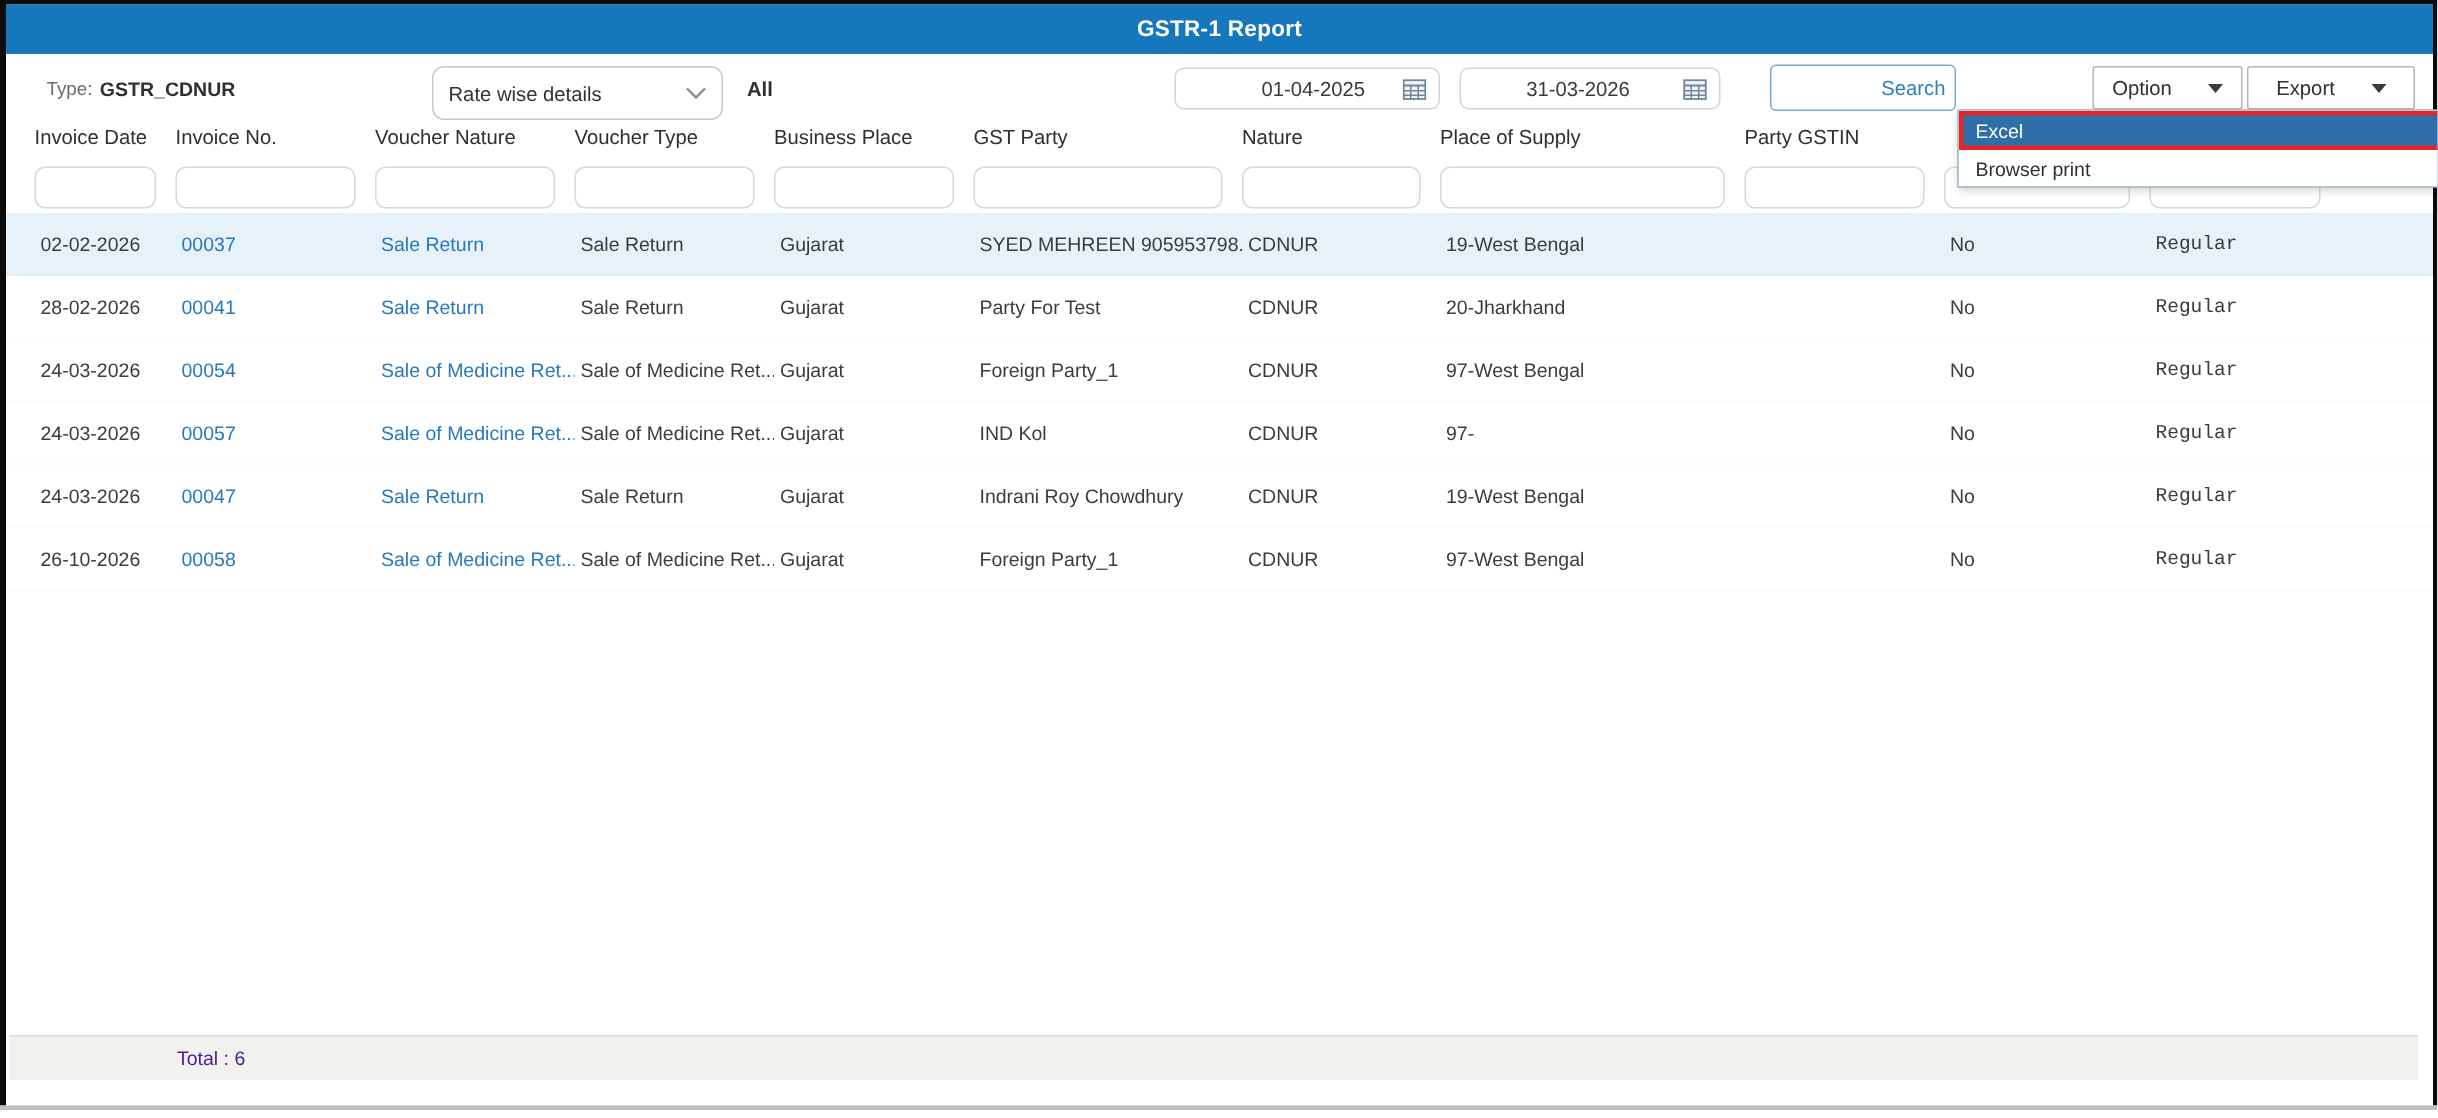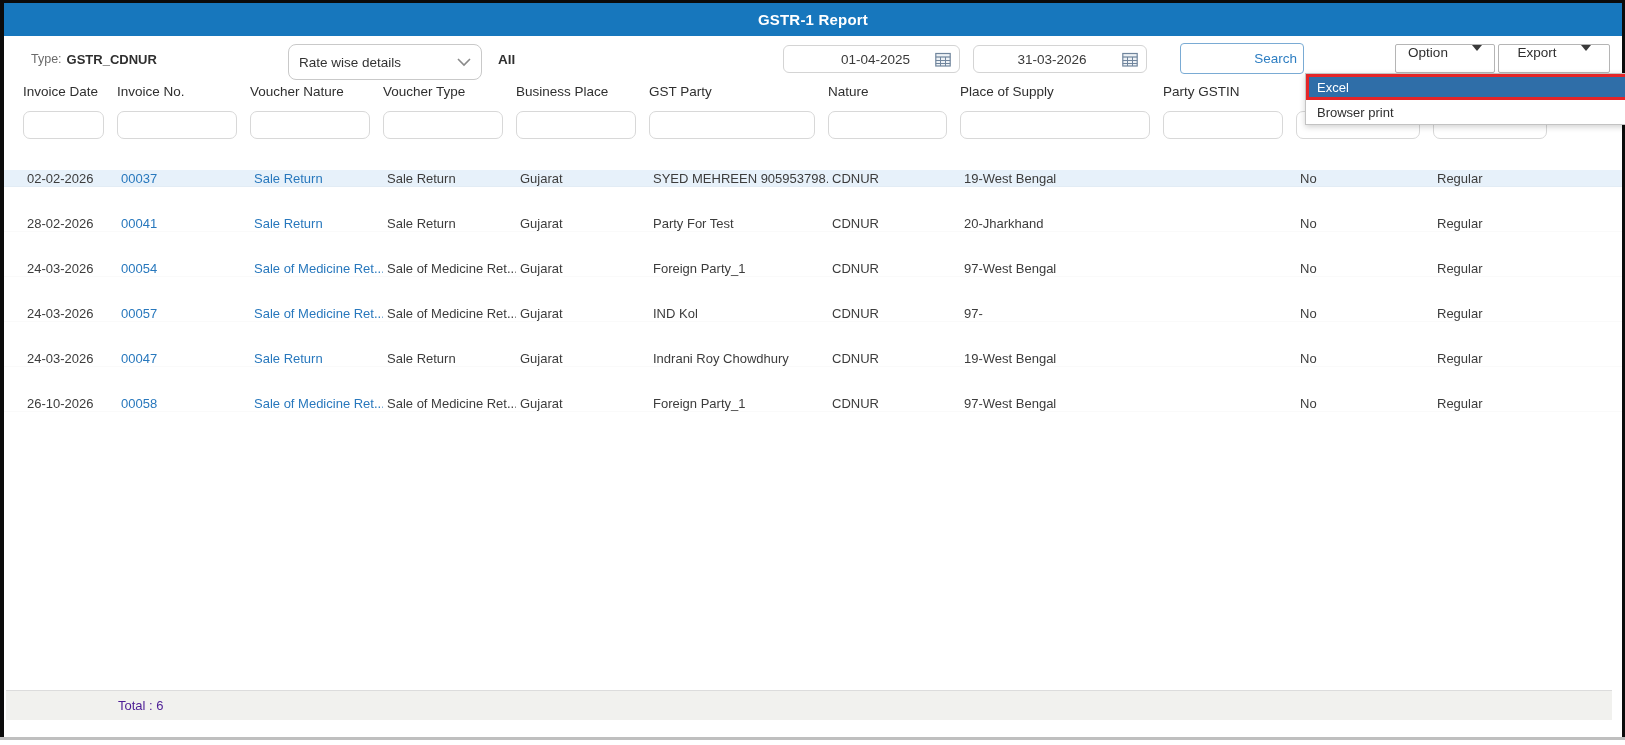--- a/index.html
+++ b/index.html
@@ -28,44 +28,44 @@
              font-size:13.5px;color:#2f2f2f;font-weight:bold;}
   .datefield{position:absolute;top:45px;height:28px;border:1px solid #d4d4d4;border-radius:6px;
              background:#fff;display:flex;align-items:center;box-sizing:border-box;padding:0 8px;cursor:pointer;}
   .datefield.d1{left:783px;width:177px;padding-left:32px;}
   .datefield.d2{left:973px;width:174px;}
   .datefield .dval{flex:1;text-align:center;font-size:13.5px;color:#3a3a3a;}
   .btn-search{position:absolute;left:1180px;top:43px;width:124px;height:31px;background:#fff;
               border:1px solid #7aabd4;border-radius:4px;color:#2e7ec2;font-size:13.5px;
               font-family:inherit;cursor:pointer;text-align:right;}
   .btn-dd{position:absolute;top:44px;height:29px;background:#fff;border:1px solid #b5b5b5;
-          border-radius:2px;display:flex;align-items:flex-start;justify-content:center;gap:24px;
+          border-radius:2px;display:flex;align-items:center;justify-content:center;gap:24px;
           font-size:13.5px;color:#2f2f2f;box-sizing:border-box;cursor:pointer;font-family:inherit;}
   .btn-option{left:1395px;width:100px;}
   .btn-export{left:1498px;width:112px;}
   .caret{width:0;height:0;border-left:5px solid transparent;border-right:5px solid transparent;
          border-top:6px solid #3a3a3a;}
 
   
   .thead{position:absolute;left:4px;top:84px;width:1560px;padding-left:15px;display:flex;}
   .thead .hc{font-size:13.5px;color:#2f2f2f;padding-left:4px;box-sizing:border-box;
              white-space:nowrap;overflow:hidden;cursor:pointer;}
   .filters{position:absolute;left:4px;top:111px;width:1560px;padding-left:19px;display:flex;}
   .filters .fc{box-sizing:border-box;padding-left:0;}
   .filters input{width:calc(100% - 13px);height:28px;border:1px solid #d8d8d8;border-radius:7px;
                  box-sizing:border-box;background:#fff;outline:none;font-family:inherit;}
   .rows{position:absolute;left:4px;top:142px;width:1618px;}
-  .trow{display:flex;height:17px;align-items:center;padding-left:19px;box-sizing:border-box;
-        cursor:pointer;border-bottom:1px solid rgba(0,0,0,0.02);margin-top:28px;}
+  .trow{display:flex;height:42px;align-items:center;padding-left:19px;box-sizing:border-box;
+        cursor:pointer;border-bottom:1px solid rgba(0,0,0,0.02);}
   .trow.selected{background:#e7f1fa;}
   .trow .tc{font-size:13px;color:#3c3c3c;padding-left:4px;box-sizing:border-box;
             white-space:nowrap;overflow:hidden;}
   .tc.link{color:#2878bd;cursor:pointer;}
   .c0{width:94px;}.c1{width:133px;}.c2{width:133px;}.c3{width:133px;}.c4{width:133px;}
-  .c5{width:179px;}.c6{width:132px;}.c7{width:203px;}.c8{width:133px;}.c9{width:137px;}.c10{width:127px;}
+  .c5{width:179px;}.c6{width:132px;}.c7{width:203px;}.c8{width:133px;}.c9{width:137px;}.c10{width:127px;font-family:Liberation Mono, monospace;}
 
   
   .menu{position:absolute;left:1305px;top:73px;width:334px;background:#0ea5e9;border:1px solid #c3c3c3;
         box-shadow:0 2px 6px rgba(0,0,0,0.18);box-sizing:border-box;z-index:10;}
   .menu-item{height:24px;display:flex;align-items:center;padding-left:11px;font-size:13px;
              color:#2f2f2f;background:#fff;cursor:pointer;}
   .menu-item.hl{background:#2f6ea8;color:#fff;border:3px solid #e42528;height:20px;
                 padding-left:8px;}
 
   

